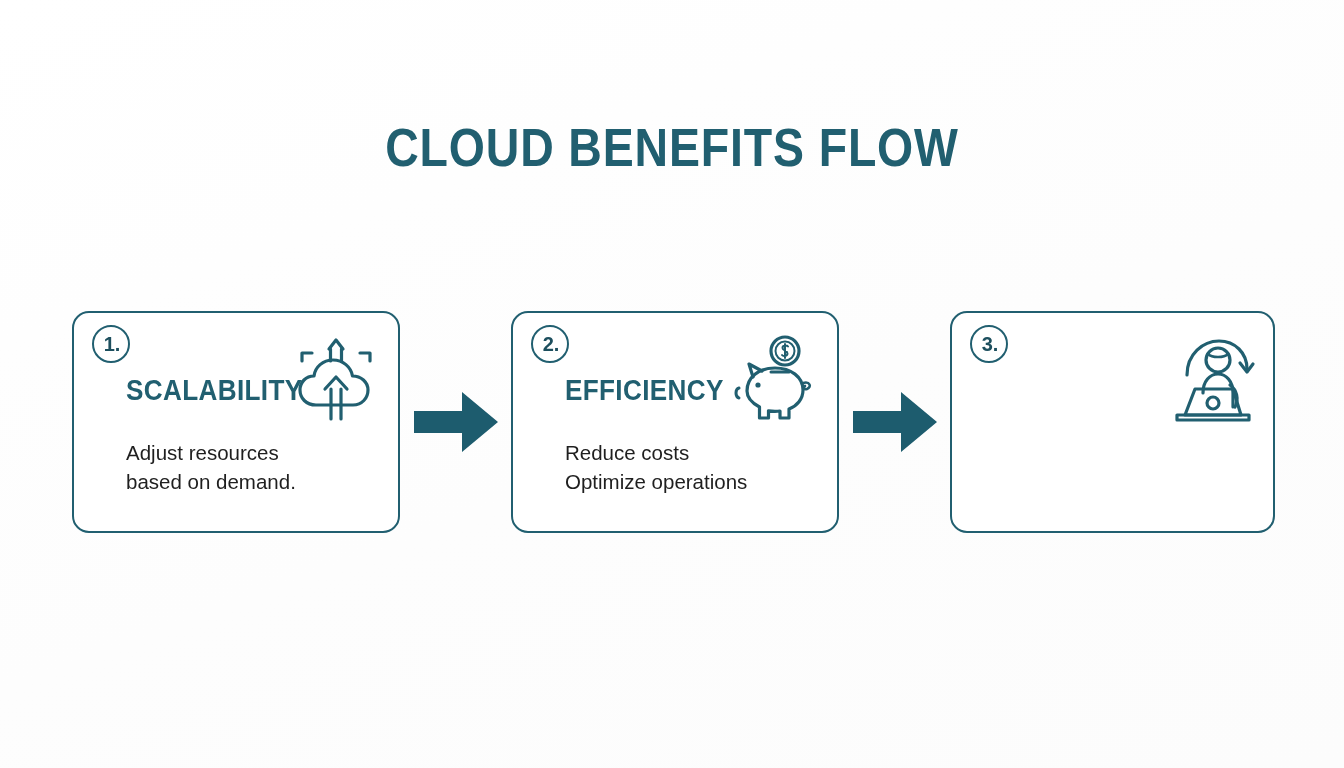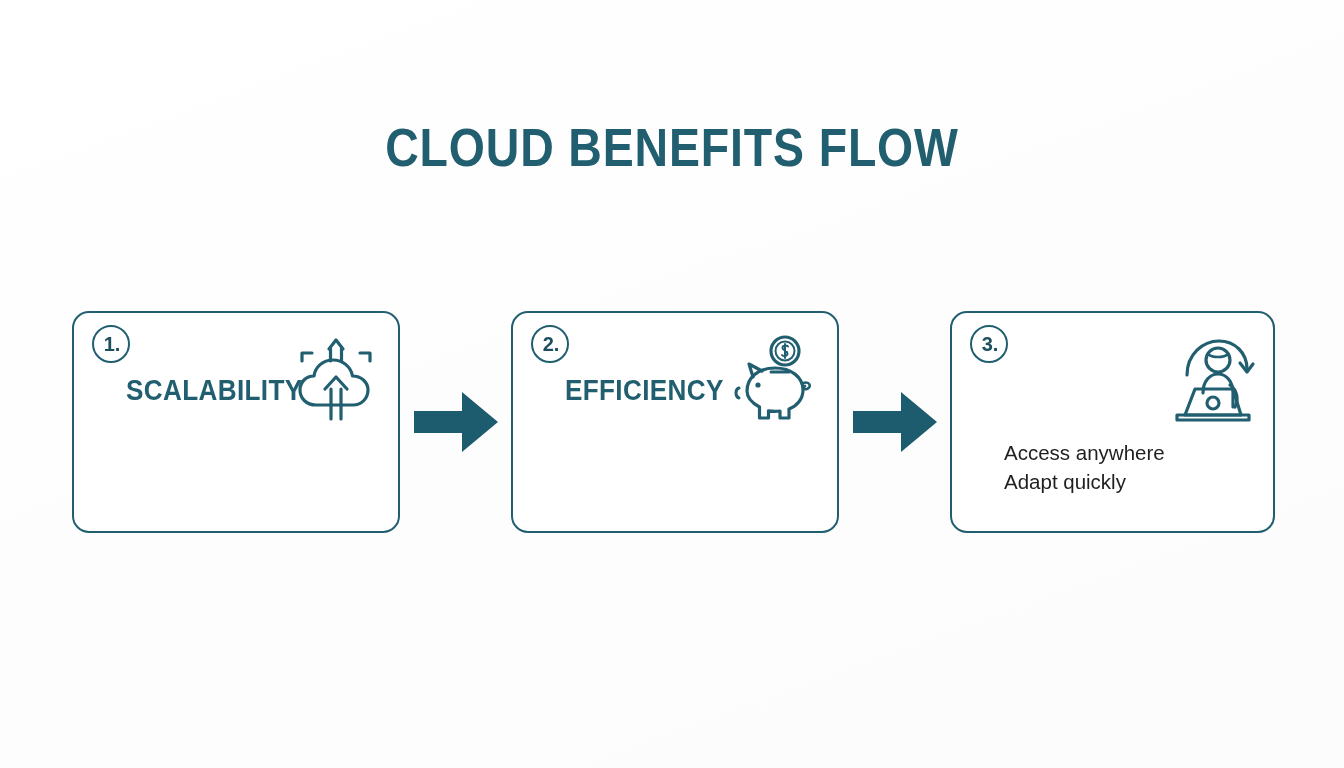--- a/index.html
+++ b/index.html
@@ -154,20 +154,22 @@
           <path d="M42.5 28 L53.5 28" stroke-width="0"></path>
 
           <path d="M28 72 C18 72 12 65 12 57 C12 49 18 43 26 43 C27 34 35 27 45 27
                    C55 27 63 34 64.5 43 C73 43 80 49 80 57 C80 65 74 72 65 72 Z"></path>
 
           <polyline points="37,56 48,44 59,56"></polyline>
           <path d="M43 56 L43 86 M53 56 L53 86"></path>
         </svg>
       </div>
 
+      <div class="body-text">Adjust resources
+based on demand.</div>
     </div>
 
     <div class="arrow">
       <svg viewBox="0 0 84 66">
         <polygon points="0,22 48,22 48,3 84,33 48,63 48,44 0,44" fill="#1d5c6e"></polygon>
       </svg>
     </div>
 
     <div class="card c2">
       <div class="badge">2.</div>
@@ -193,20 +195,22 @@
           <circle cx="31" cy="52" r="2.6" fill="#215f70" stroke="none"></circle>
 
           <path d="M12 55 C8 56 8 64 12 65" stroke-width="3"></path>
 
           <path d="M44 39 L62 39" stroke-width="3"></path>
 
           <path d="M76 50 C83 48 85 54 80 56 C77 57 76 55 78 53" stroke-width="2.6"></path>
         </svg>
       </div>
 
+      <div class="body-text">Reduce costs
+Optimize operations</div>
     </div>
 
     <div class="arrow">
       <svg viewBox="0 0 84 66">
         <polygon points="0,22 48,22 48,3 84,33 48,63 48,44 0,44" fill="#1d5c6e"></polygon>
       </svg>
     </div>
 
     <div class="card c3">
       <div class="badge">3.</div>
@@ -224,18 +228,16 @@
           <path d="M40 60 C40 48 47 41 55 41 C63 41 70 48 70 60 L70 74"></path>
 
           <path d="M67 52 C74 57 76 66 72 74"></path>
 
           <path d="M22 82 L32 56 L70 56 L78 82 Z"></path>
           <path d="M14 82 L86 82 L86 87 L14 87 Z"></path>
           <circle cx="50" cy="70" r="6"></circle>
         </svg>
       </div>
 
-      <div class="body-text">Access anywhere
-Adapt quickly</div>
     </div>
 
   </div>
 </div>
 
 </body></html>

